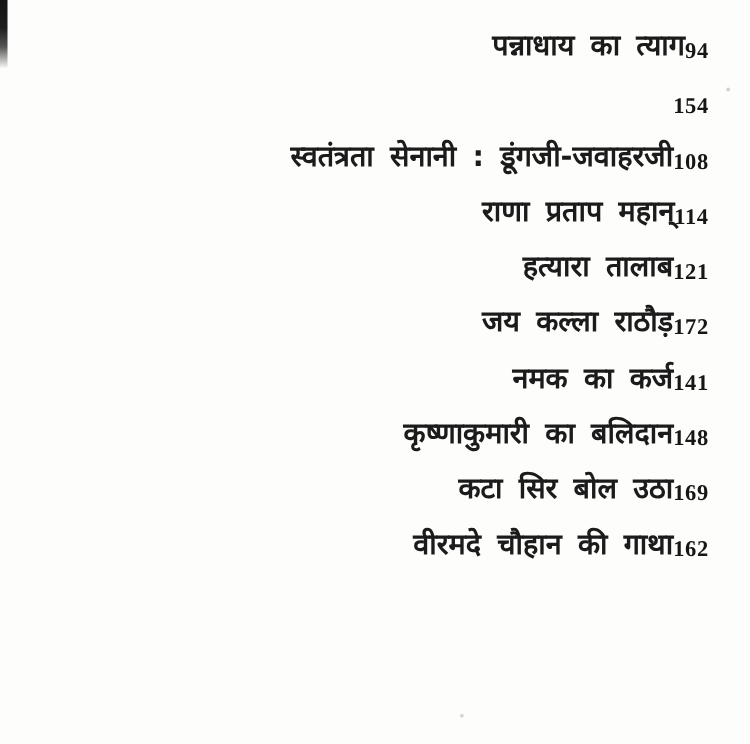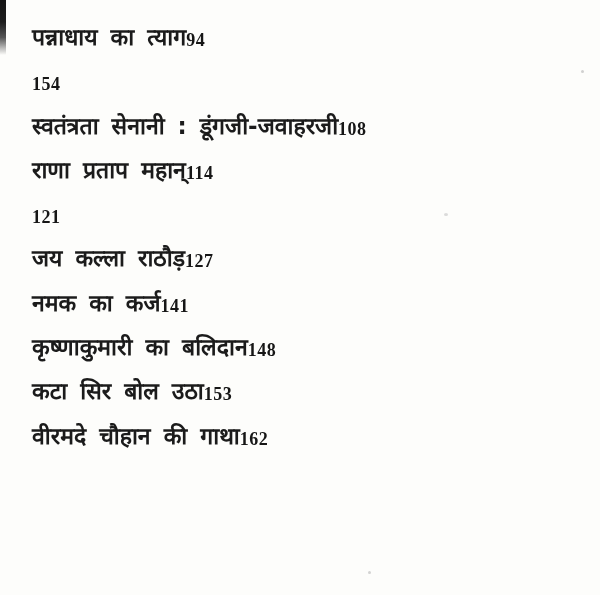--- a/index.html
+++ b/index.html
@@ -20,21 +20,21 @@
     overflow: hidden;
   }
   .toc {
     position: absolute;
     top: 24px;
     left: 32px;
     right: 33px;
   }
   .toc-row {
     display: flex;
-    justify-content: flex-start;
+    justify-content: flex-end;
     align-items: flex-start;
     height: 44.3px;
   }
   .chapter-title {
     font-family: "DejaVu Sans", sans-serif;
     font-size: 23px;
     font-weight: 600;
     color: #1b1b1b;
     line-height: 1.2;
     word-spacing: 5px;
@@ -90,42 +90,43 @@
       <span class="chapter-title">स्वतंत्रता सेनानी : डूंगजी-जवाहरजी</span>
       <span class="chapter-page">108</span>
     </div>
 
     <div class="toc-row">
       <span class="chapter-title">राणा प्रताप महान्</span>
       <span class="chapter-page">114</span>
     </div>
 
     <div class="toc-row">
+      <span class="chapter-title">हत्यारा तालाब</span>
       <span class="chapter-page">121</span>
     </div>
 
     <div class="toc-row">
       <span class="chapter-title">जय कल्ला राठौड़</span>
-      <span class="chapter-page">127</span>
+      <span class="chapter-page">172</span>
     </div>
 
 
     <div class="toc-row">
       <span class="chapter-title">नमक का कर्ज</span>
       <span class="chapter-page">141</span>
     </div>
 
     <div class="toc-row">
       <span class="chapter-title">कृष्णाकुमारी का बलिदान</span>
       <span class="chapter-page">148</span>
     </div>
 
     <div class="toc-row">
       <span class="chapter-title">कटा सिर बोल उठा</span>
-      <span class="chapter-page">153</span>
+      <span class="chapter-page">169</span>
     </div>
 
 
     <div class="toc-row">
       <span class="chapter-title">वीरमदे चौहान की गाथा</span>
       <span class="chapter-page">162</span>
     </div>
 
   </div>
 </div>

